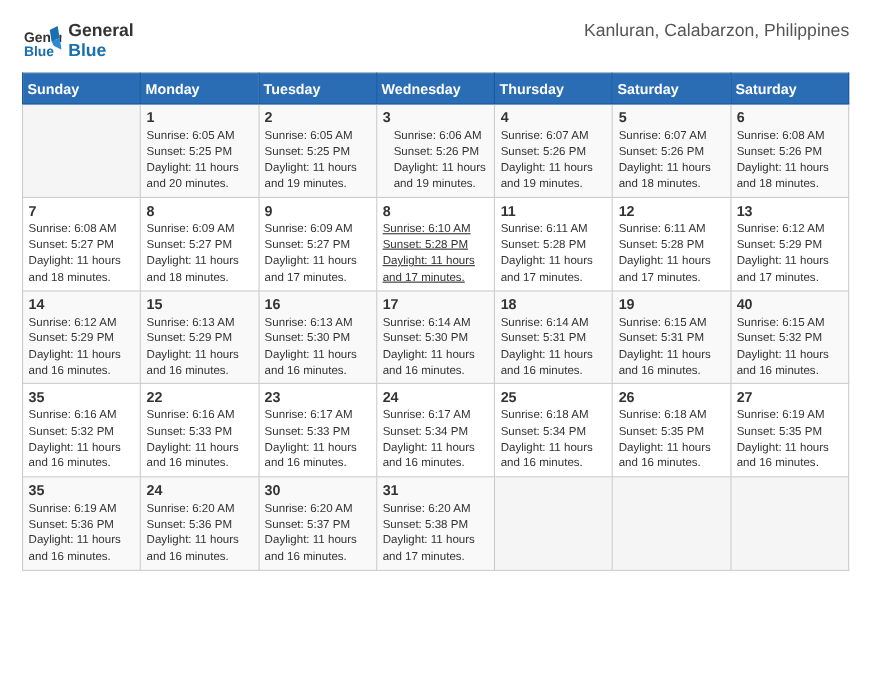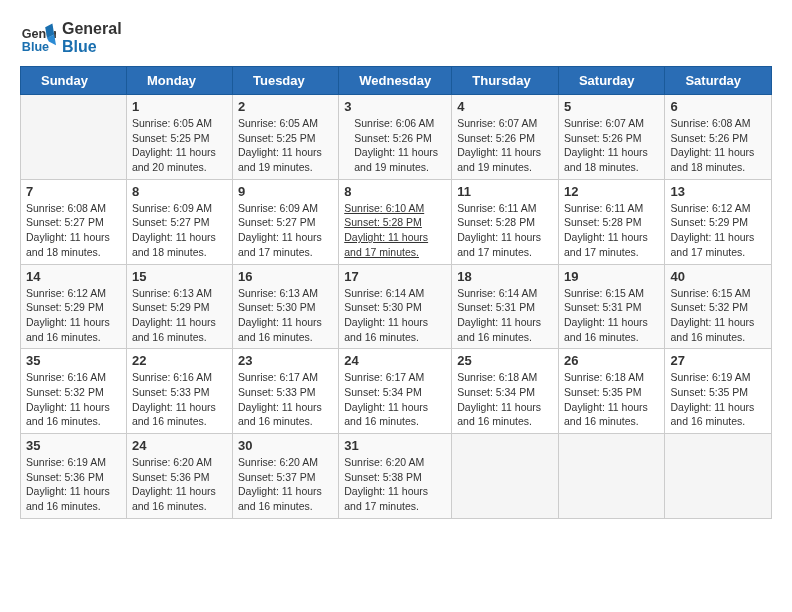--- a/index.html
+++ b/index.html
@@ -38,21 +38,21 @@
       color: #555;
     }
     table {
       width: 100%;
       border-collapse: collapse;
       font-size: 11px;
     }
     thead tr th {
       background-color: #2a6db5;
       color: #fff;
-      padding: 6px 20px;
+      padding: 6px 4px;
       text-align: left;
       font-size: 13px;
       font-weight: bold;
       border: 1px solid #1a5a9a;
     }
     tbody tr td {
       border: 1px solid #ccc;
       vertical-align: top;
       padding: 4px 5px;
       height: 80px;
@@ -88,20 +88,21 @@
       <text x="2" y="34" font-size="14" font-weight="bold" fill="#1a6faf">Blue</text>
       <polygon points="28,8 36,4 38,16 30,20" fill="#1a6faf"></polygon>
       <polygon points="30,20 38,16 40,28 32,24" fill="#2a8ad4"></polygon>
     </svg>
     <div>
       <div style="font-size:16px;font-weight:bold;color:#333;">General</div>
       <div style="font-size:16px;font-weight:bold;color:#1a6faf;">Blue</div>
     </div>
   </div>
   <div class="title-section">
+    <div class="location-title">Kanluran, Calabarzon, Philippines</div>
   </div>
 </div>
 
 <table>
   <thead>
     <tr>
     <th>Sunday</th>
         <th>Monday</th>
         <th>Tuesday</th>
         <th>Wednesday</th>

